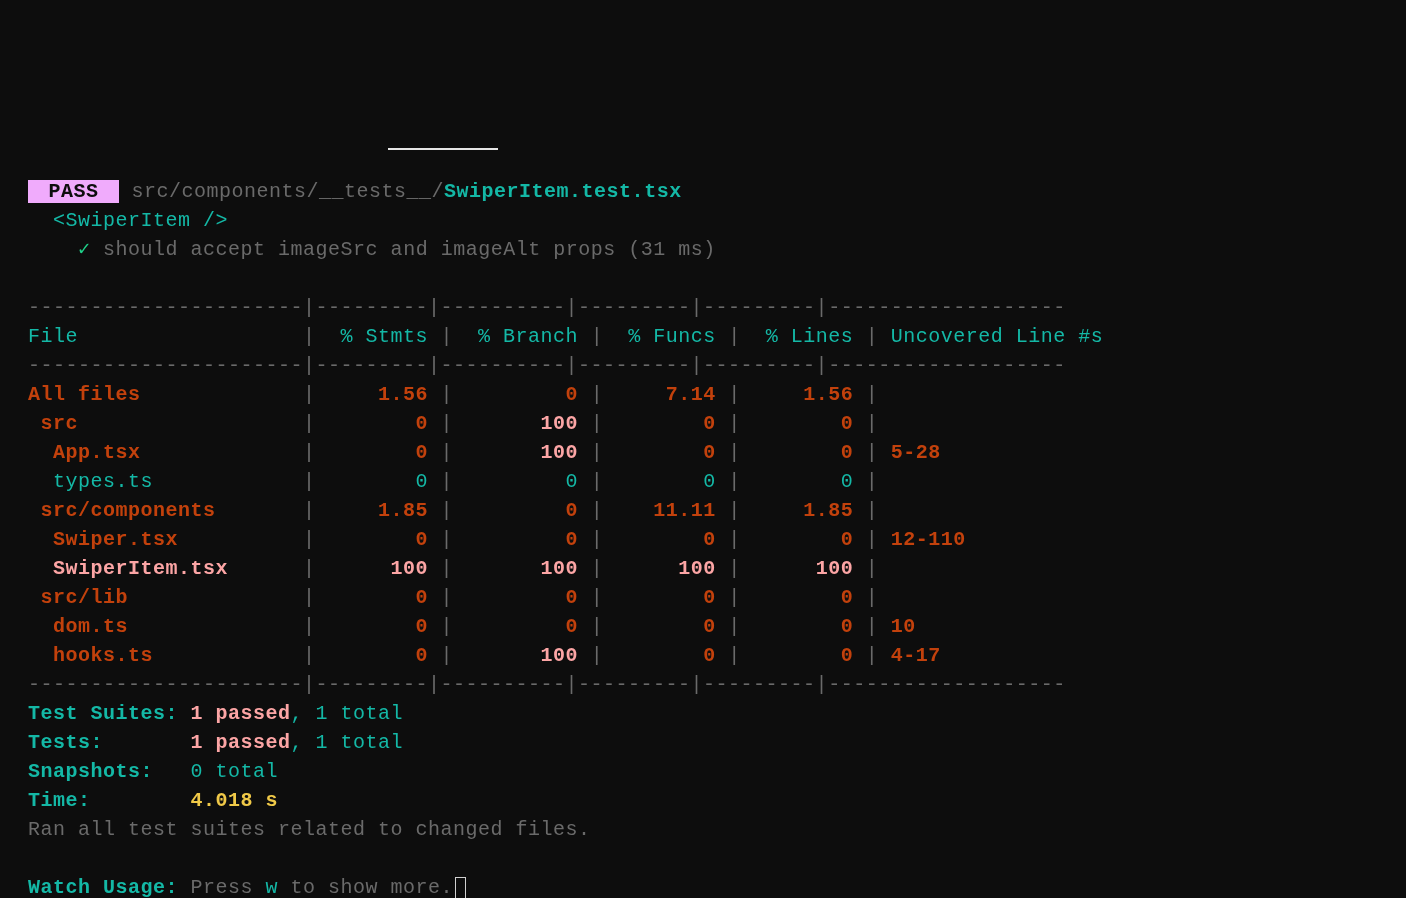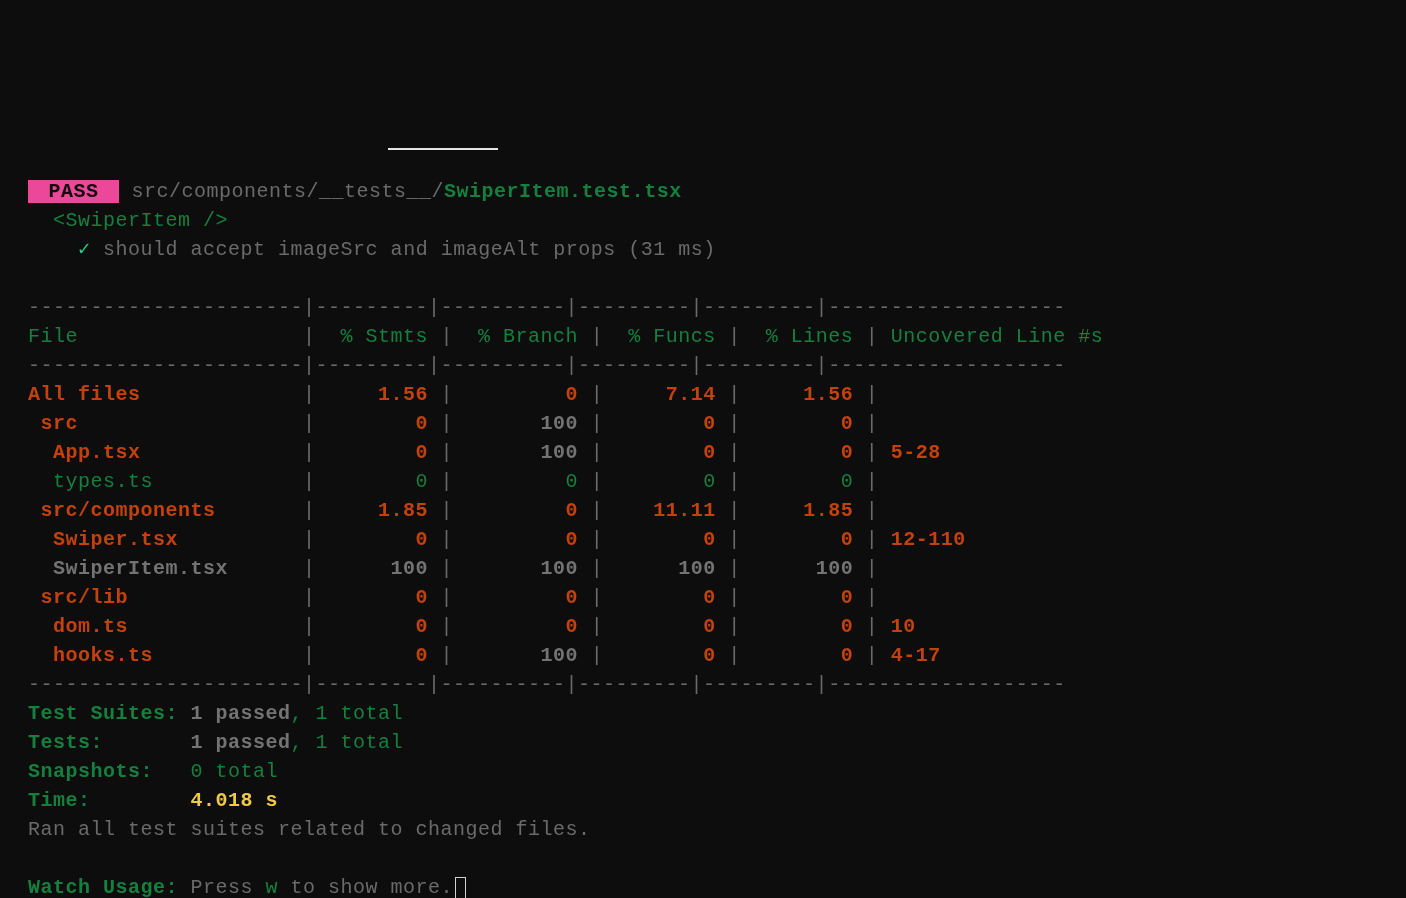--- a/index.html
+++ b/index.html
@@ -7,30 +7,30 @@
     background: #0d0d0d;
     color: #d0d0d0;
     font-family: "Menlo", "Consolas", "Courier New", monospace;
     font-size: 20px;
     line-height: 1.45;
     padding: 32px 28px;
     white-space: pre;
     letter-spacing: 0.5px;
   }
   .pass-badge {
-    background: #ec4899;
+    background: #f0abfc;
     color: #0d0d0d;
     font-weight: 700;
     padding: 0 8px;
   }
   .dim    { color: #6a6a6a; }
-  .white  { color: #15803d; }
+  .white  { color: #14b8a6; }
   .bold   { font-weight: 700; }
   .green  { color: #1fd18a; }
-  .greenb { color: #737373; font-weight: 700; }
+  .greenb { color: #fca5a5; font-weight: 700; }
   .redb   { color: #c2410c; font-weight: 700; }
   .yellow { color: #f0c948; font-weight: 700; }
   .cursor {
     display: inline-block;
     width: 11px;
     height: 22px;
     border: 1px solid #d0d0d0;
     vertical-align: text-bottom;
     margin-left: 2px;
   }

